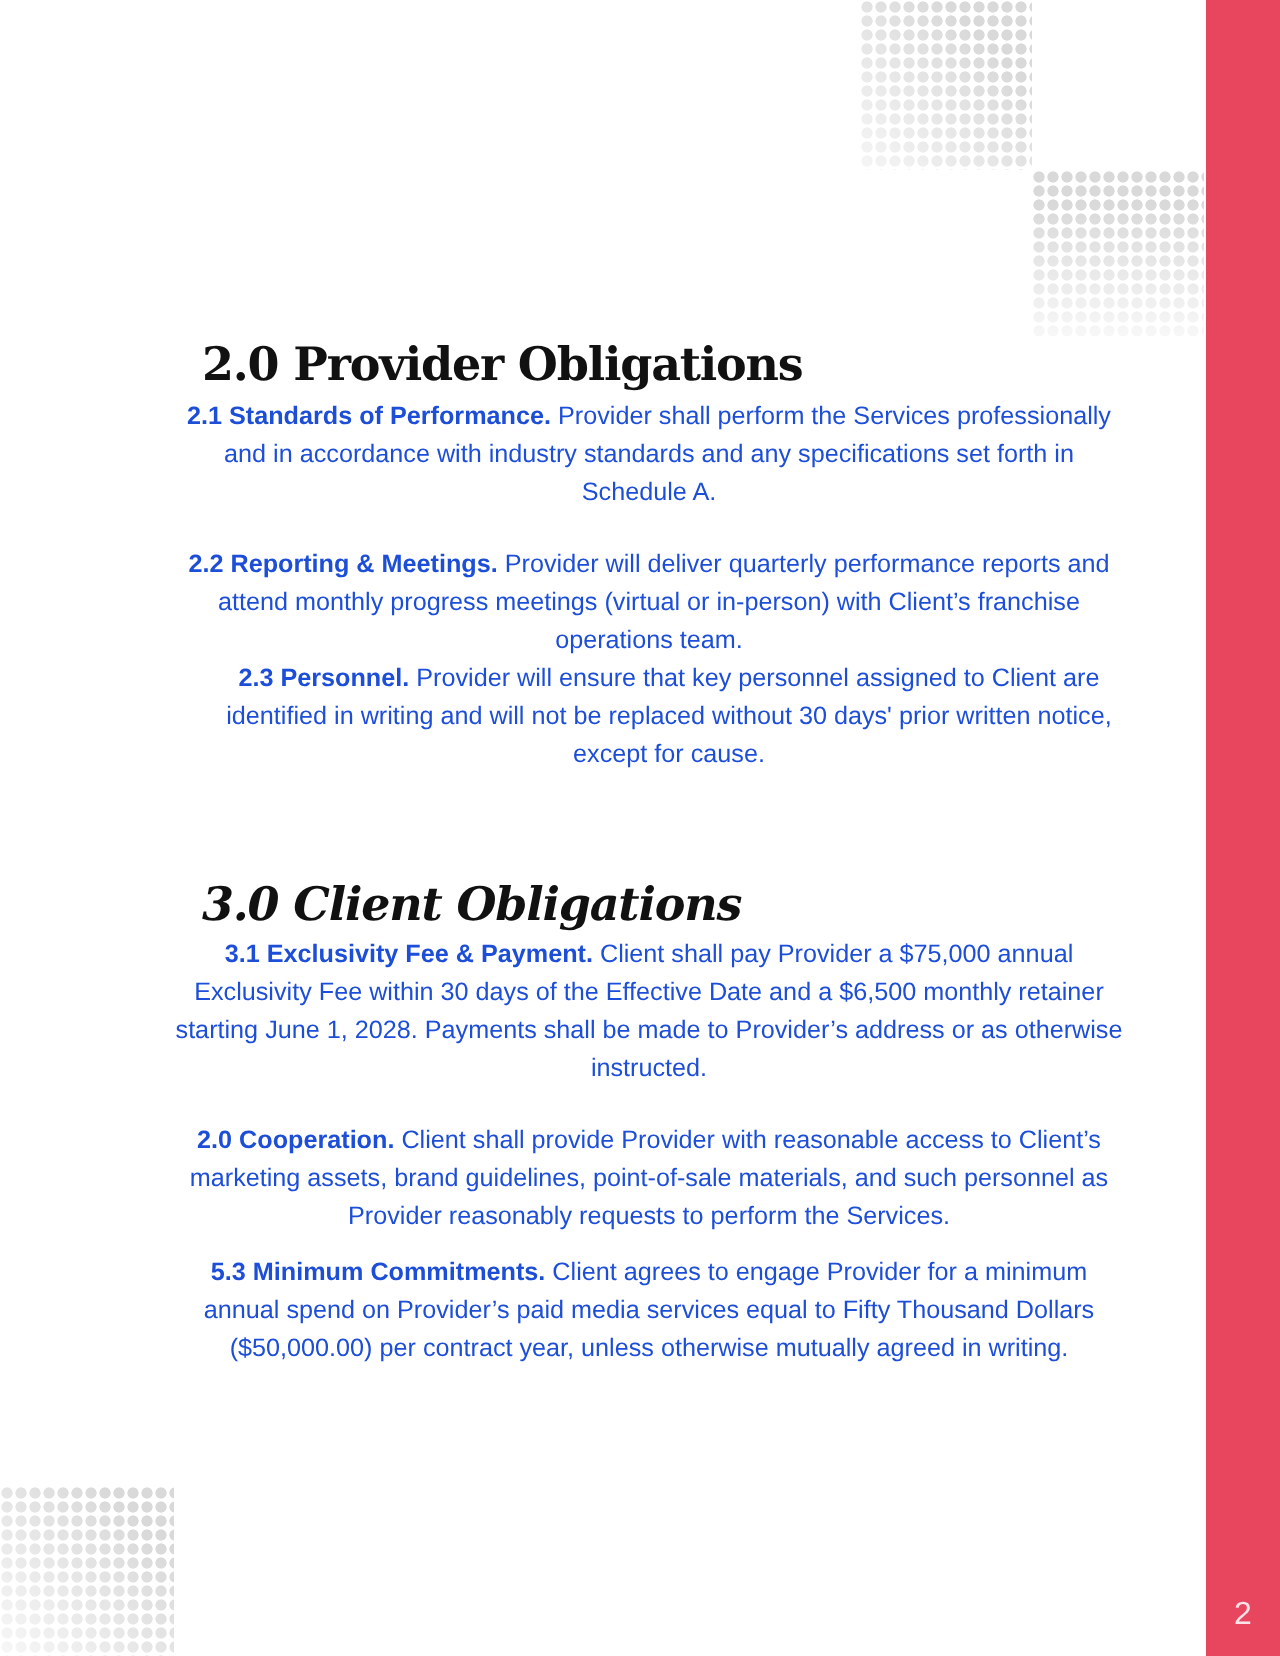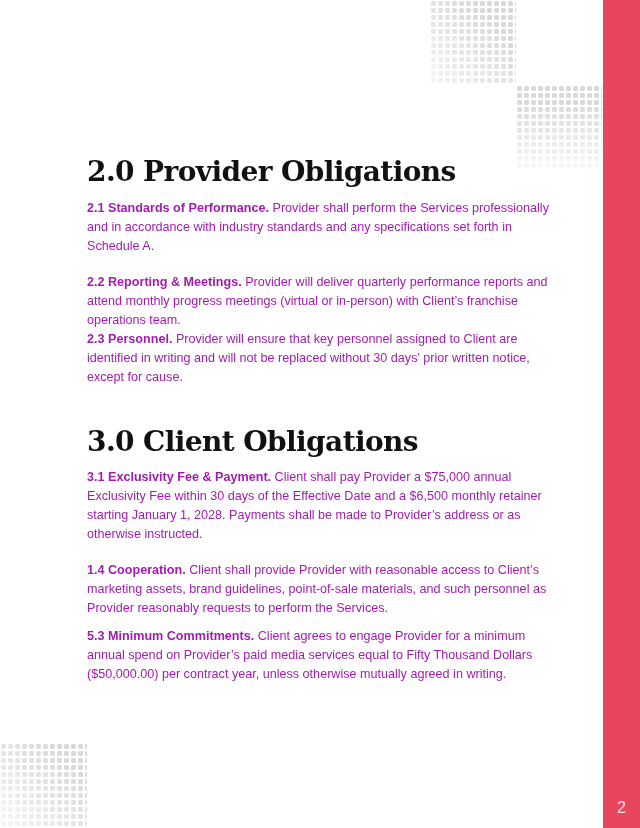--- a/index.html
+++ b/index.html
@@ -40,52 +40,52 @@
   }
   .page-number {
     position: absolute; left: 603px; width: 37px; top: 799px;
     text-align: center; color: #fde3e7; font-size: 16px;
     font-family: "Liberation Sans", sans-serif;
   }
   .content {
     position: absolute; left: 87px; top: 0; width: 475px;
   }
   h2 {
-    position: absolute; left: 0; margin: 0;
+    position: absolute; left: 0; margin: 14px;
     font-family: "DejaVu Serif", serif;
-    font-weight: bold; font-size: 28px; letter-spacing: -0.6px;
+    font-weight: bold; font-size: 23px; letter-spacing: -0.6px;
     color: #111;
     white-space: nowrap;
     text-align: center;
   }
   .para {
     position: absolute; left: 0; width: 475px; margin: 0;
-    font-size: 12.6px; line-height: 19px; color: #a21caf;
+    font-size: 12.6px; line-height: 19px; color: #1d4ed8; text-align: center;
   }
   .para b { font-weight: bold; }
 </style>
 </head>
 <body>
 
 <div class="halftone ht1"></div>
 <div class="halftone ht2"></div>
 <div class="halftone ht3"></div>
 
 <div class="side-bar"></div>
 <div class="page-number">2</div>
 
 <div class="content">
   <h2 style="top:155px;">2.0 Provider Obligations</h2>
 
   <p class="para" style="top:199px;"><b>2.1 Standards of Performance.</b><span> Provider shall perform the Services professionally and in accordance with industry standards and any specifications set forth in Schedule A.</span></p>
 
   <p class="para" style="top:273px;"><b>2.2 Reporting &amp; Meetings.</b><span> Provider will deliver quarterly performance reports and attend monthly progress meetings (virtual or in-person) with Client’s franchise operations team.</span></p>
 
-  <p class="para" style="top:330px;"><b>2.3 Personnel.</b><span> Provider will ensure that key personnel assigned to Client are identified in writing and will not be replaced without 30 days' prior written notice, except for cause.</span></p>
+  <p class="para" style="top:330px;margin-left:10px;"><b>2.3 Personnel.</b><span> Provider will ensure that key personnel assigned to Client are identified in writing and will not be replaced without 30 days' prior written notice, except for cause.</span></p>
 
-  <h2 style="top:425px;">3.0 Client Obligations</h2>
+  <h2 style="top:425px;font-style:italic;">3.0 Client Obligations</h2>
 
-  <p class="para" style="top:468px;"><b>3.1 Exclusivity Fee &amp; Payment.</b><span> Client shall pay Provider a $75,000 annual Exclusivity Fee within 30 days of the Effective Date and a $6,500 monthly retainer starting January 1, 2028. Payments shall be made to Provider’s address or as otherwise instructed.</span></p>
+  <p class="para" style="top:468px;"><b>3.1 Exclusivity Fee &amp; Payment.</b><span> Client shall pay Provider a $75,000 annual Exclusivity Fee within 30 days of the Effective Date and a $6,500 monthly retainer starting June 1, 2028. Payments shall be made to Provider’s address or as otherwise instructed.</span></p>
 
-  <p class="para" style="top:561px;"><b>1.4 Cooperation.</b><span> Client shall provide Provider with reasonable access to Client’s marketing assets, brand guidelines, point-of-sale materials, and such personnel as Provider reasonably requests to perform the Services.</span></p>
+  <p class="para" style="top:561px;"><b>2.0 Cooperation.</b><span> Client shall provide Provider with reasonable access to Client’s marketing assets, brand guidelines, point-of-sale materials, and such personnel as Provider reasonably requests to perform the Services.</span></p>
 
   <p class="para" style="top:627px;"><b>5.3 Minimum Commitments.</b><span> Client agrees to engage Provider for a minimum annual spend on Provider’s paid media services equal to Fifty Thousand Dollars ($50,000.00) per contract year, unless otherwise mutually agreed in writing.</span></p>
 </div>
 
 </body></html>

